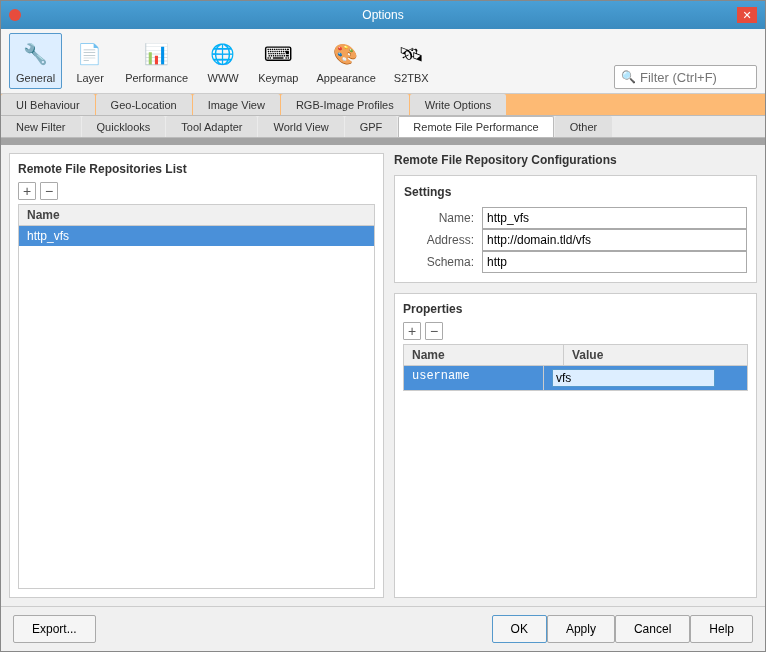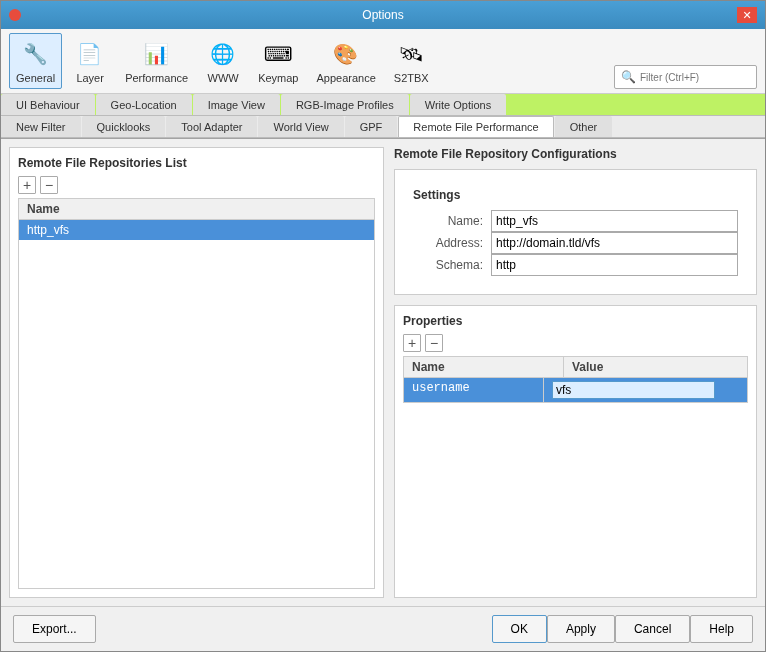--- a/index.html
+++ b/index.html
@@ -11,23 +11,23 @@
     .title-bar-title { flex: 1; text-align: center; }
     .title-bar-close { background: #e74c3c; border: none; color: white; width: 20px; height: 16px; cursor: pointer; font-size: 11px; display: flex; align-items: center; justify-content: center; }
 
     .toolbar { background: #f5f5f5; border-bottom: 1px solid #ccc; padding: 4px 8px; display: flex; align-items: flex-end; gap: 4px; }
     .toolbar-item { display: flex; flex-direction: column; align-items: center; cursor: pointer; padding: 4px 6px; border: 1px solid transparent; border-radius: 2px; min-width: 48px; }
     .toolbar-item.active { background: #ddeeff; border-color: #5599cc; }
     .toolbar-icon { width: 32px; height: 32px; display: flex; align-items: center; justify-content: center; font-size: 20px; }
     .toolbar-label { font-size: 11px; margin-top: 2px; color: #333; }
     .toolbar-spacer { flex: 1; }
     .search-box { display: flex; align-items: center; border: 1px solid #aaa; background: white; padding: 2px 6px; border-radius: 2px; height: 24px; }
-    .search-box input { border: none; outline: none; font-size: 10px; width: 110px; background: transparent; color: #999; }
-
-    .tab-bar-outer { background: #bef264; border-bottom: 1px solid #a3a3a3; }
+    .search-box input { border: none; outline: none; font-size: 13px; width: 110px; background: transparent; color: #999; }
+
+    .tab-bar-outer { background: #fdba74; border-bottom: 7px solid #a3a3a3; }
     .tab-row { display: flex; border-bottom: 1px solid #bbb; }
     .tab { padding: 4px 14px; border: 1px solid transparent; border-bottom: none; cursor: pointer; color: #333; font-size: 11px; background: #e0e0e0; margin-right: 1px; border-radius: 2px 2px 0 0; }
     .tab.active { background: white; border-color: #bbb; border-bottom-color: white; z-index: 1; }
     .tab-row-2 { background: #ebebeb; }
 
     .content { flex: 1; display: flex; flex-direction: column; padding: 8px; background: #f0f0f0; }
 
     .panels { display: flex; gap: 10px; flex: 1; }
 
     .left-panel { width: 375px; display: flex; flex-direction: column; background: white; border: 1px solid #ccc; padding: 8px; }
@@ -35,21 +35,21 @@
     .list-header { display: flex; align-items: center; gap: 4px; margin-bottom: 4px; }
     .add-btn, .remove-btn { width: 18px; height: 18px; border: 1px solid #aaa; background: white; cursor: pointer; display: flex; align-items: center; justify-content: center; font-size: 14px; color: #555; border-radius: 1px; }
     .list-table { border: 1px solid #ccc; flex: 1; min-height: 340px; }
     .list-table-header { background: #f0f0f0; border-bottom: 1px solid #ccc; padding: 3px 8px; font-weight: bold; color: #444; }
     .list-item { padding: 3px 8px; cursor: pointer; }
     .list-item.selected { background: #4a90d9; color: white; }
 
     .right-panel { flex: 1; display: flex; flex-direction: column; }
     .right-panel-title { font-weight: bold; margin-bottom: 8px; color: #333; }
 
-    .settings-group { background: white; border: 1px solid #ccc; padding: 18px; margin-bottom: 10px; }
+    .settings-group { background: white; border: 1px solid #ccc; padding: 9px; margin-bottom: 10px; }
     .settings-group-title { font-weight: bold; margin-bottom: 8px; color: #333; }
     .form-row { display: flex; align-items: center; margin-bottom: 0; }
     .form-label { width: 70px; color: #555; text-align: right; margin-right: 8px; }
     .form-input { flex: 1; border: 1px solid #aaa; padding: 2px 4px; height: 22px; font-size: 12px; outline: none; }
 
     .properties-group { background: white; border: 1px solid #ccc; padding: 8px; flex: 1; }
     .properties-title { font-weight: bold; margin-bottom: 6px; color: #333; }
     .prop-controls { display: flex; gap: 4px; margin-bottom: 4px; }
     .prop-table { border: 1px solid #ccc; }
     .prop-header { display: flex; border-bottom: 1px solid #ccc; background: #f0f0f0; }

